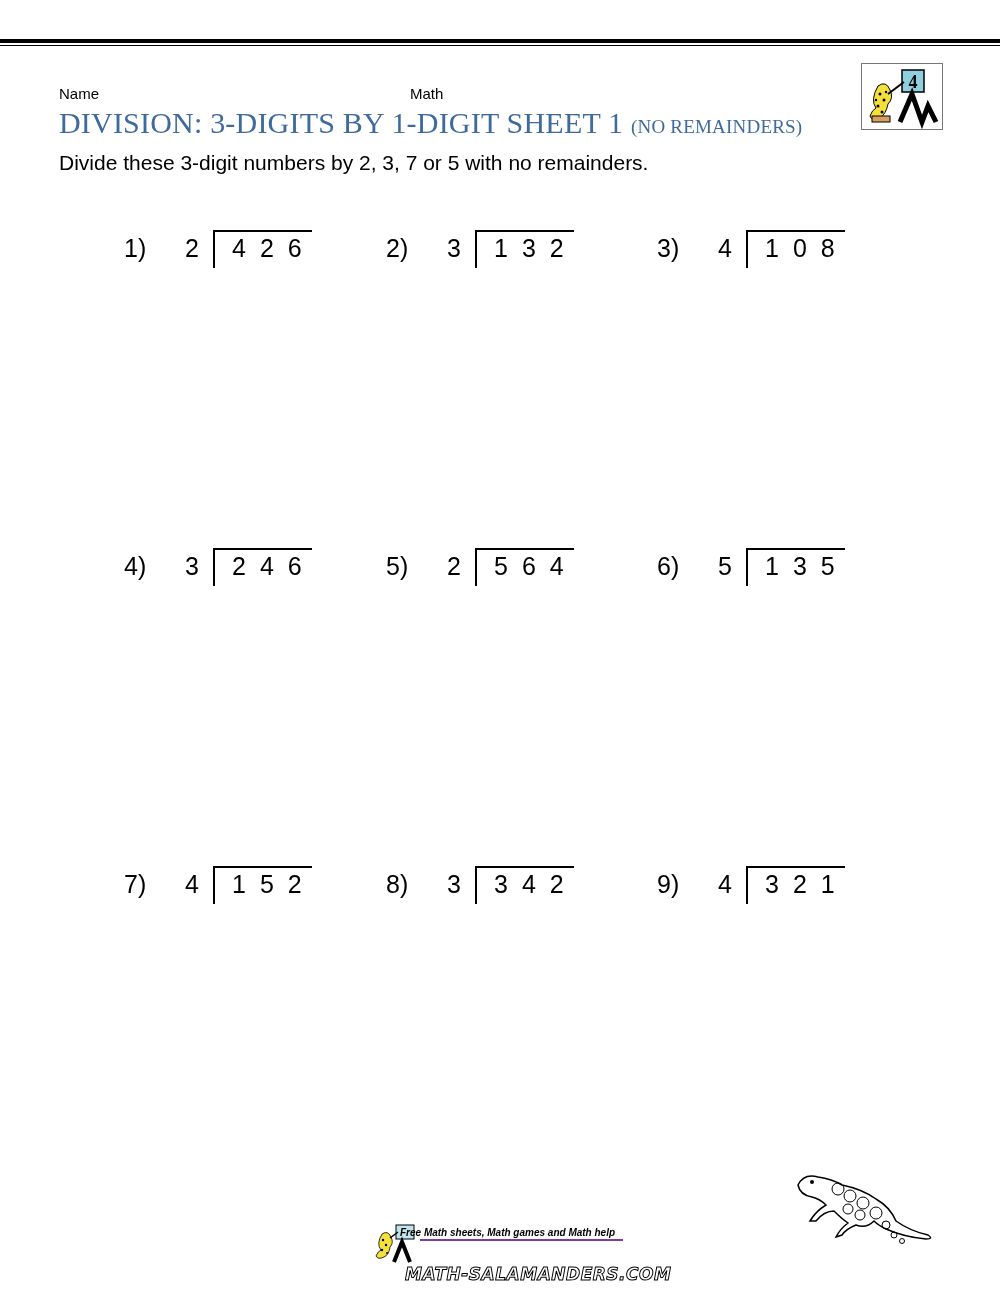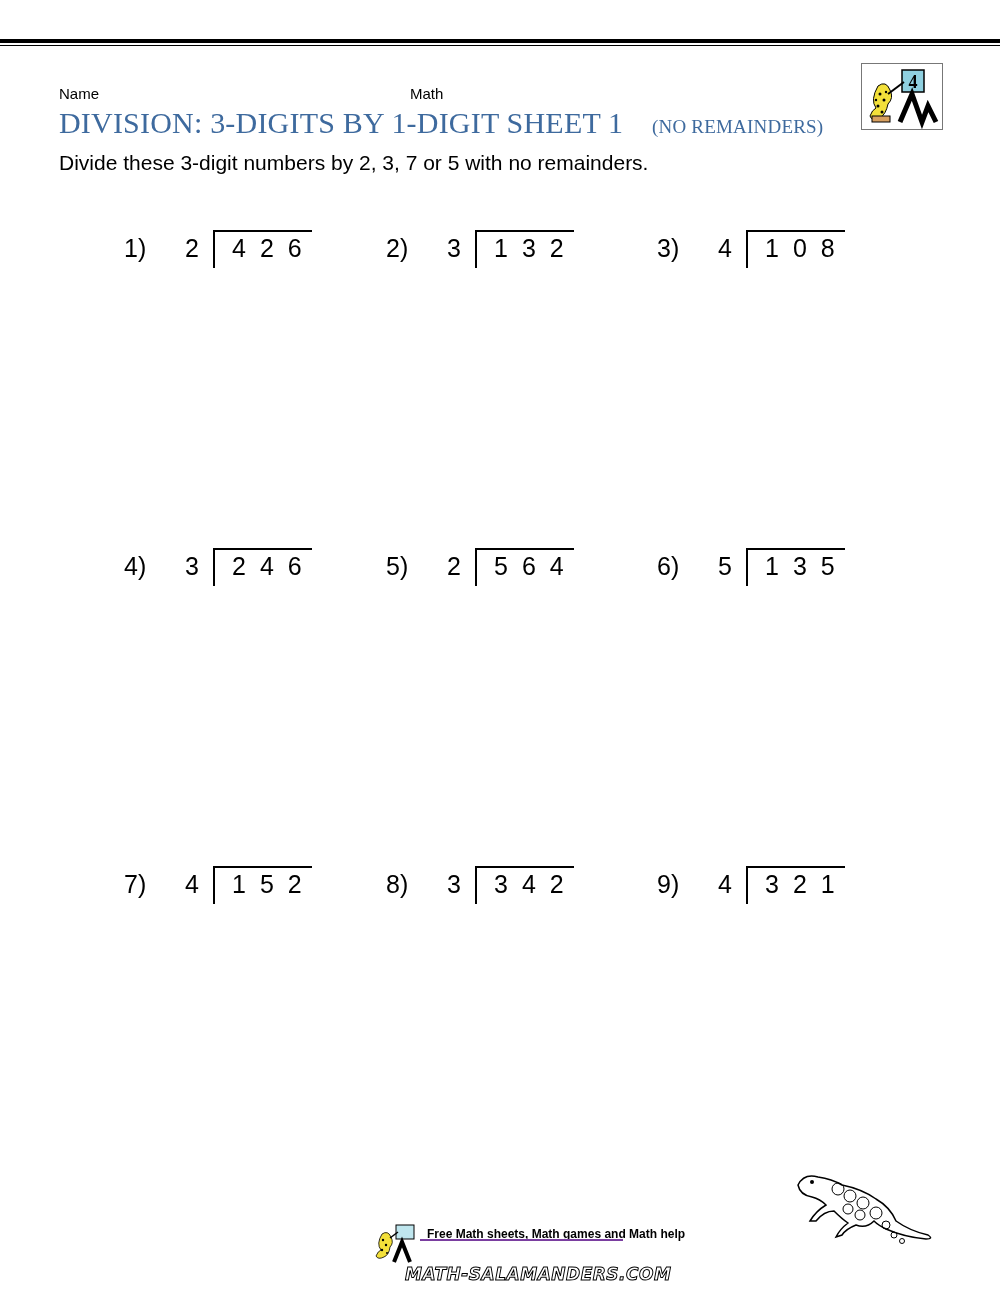--- a/index.html
+++ b/index.html
@@ -3,31 +3,31 @@
 <meta charset="utf-8">
 <style>
   html, body { margin: 0; padding: 0; background: #ffffff; }
   body { width: 1000px; height: 1294px; position: relative; overflow: hidden;
          font-family: "Liberation Sans", "DejaVu Sans", sans-serif; color: #000; }
   .topline1 { position: absolute; left: 0; top: 39px; width: 1000px; height: 4px; background: #000; }
   .topline2 { position: absolute; left: 0; top: 45px; width: 1000px; height: 1px; background: #000; }
   .label { position: absolute; top: 61px; font-size: 15px; margin-top: 24px; }
   .title { position: absolute; left: 59px; top: 106px; color: #3e6a9e;
            font-family: "Liberation Serif", "DejaVu Serif", serif; font-size: 30px; letter-spacing: 0.2px; white-space: nowrap; }
-  .title .sub { font-size: 19px; margin-left: 21px; }
+  .title .sub { font-size: 19px; }
   .instr { position: absolute; left: 59px; top: 151px; font-size: 21px; white-space: nowrap; }
   .logo { position: absolute; left: 861px; top: 63px; width: 82px; height: 67px; border: 1px solid #777; box-sizing: border-box; background: #fff; }
   .prob { position: absolute; font-size: 25px; height: 40px; }
   .prob .num { position: absolute; left: 0; top: 4px; }
   .prob .divisor { position: absolute; left: 61px; top: 4px; }
   .prob .bracket { position: absolute; left: 89px; top: 0; width: 97px; height: 36px;
                    border-left: 2px solid #000; border-top: 2px solid #000; }
   .prob .dividend { position: absolute; left: 98px; top: 4px; letter-spacing: 14px; white-space: nowrap; margin-left: 10px; }
   .footer-logo { position: absolute; left: 372px; top: 1222px; width: 255px; height: 42px; }
-  .footer-text { position: absolute; left: 427px; top: 1227px; font-size: 12px; font-weight: bold; white-space: nowrap; }
+  .footer-text { position: absolute; left: 400px; top: 1227px; font-size: 10px; font-weight: bold; white-space: nowrap; font-style: italic; }
   .footer-line { position: absolute; left: 420px; top: 1239px; width: 203px; height: 2px; background: #7a3ea0; }
   .footer-brand { position: absolute; left: 405px; top: 1241px; font-size: 17px; font-weight: bold; letter-spacing: 0.5px;
                   white-space: nowrap; color: #fff; -webkit-text-stroke: 1px #000; font-family: "DejaVu Sans", sans-serif; font-style: italic; margin-top: 23px; }
   .salamander { position: absolute; left: 790px; top: 1165px; width: 145px; height: 90px; }
 </style>
 </head>
 <body>
 
 <div class="topline1"></div>
 <div class="topline2"></div>

